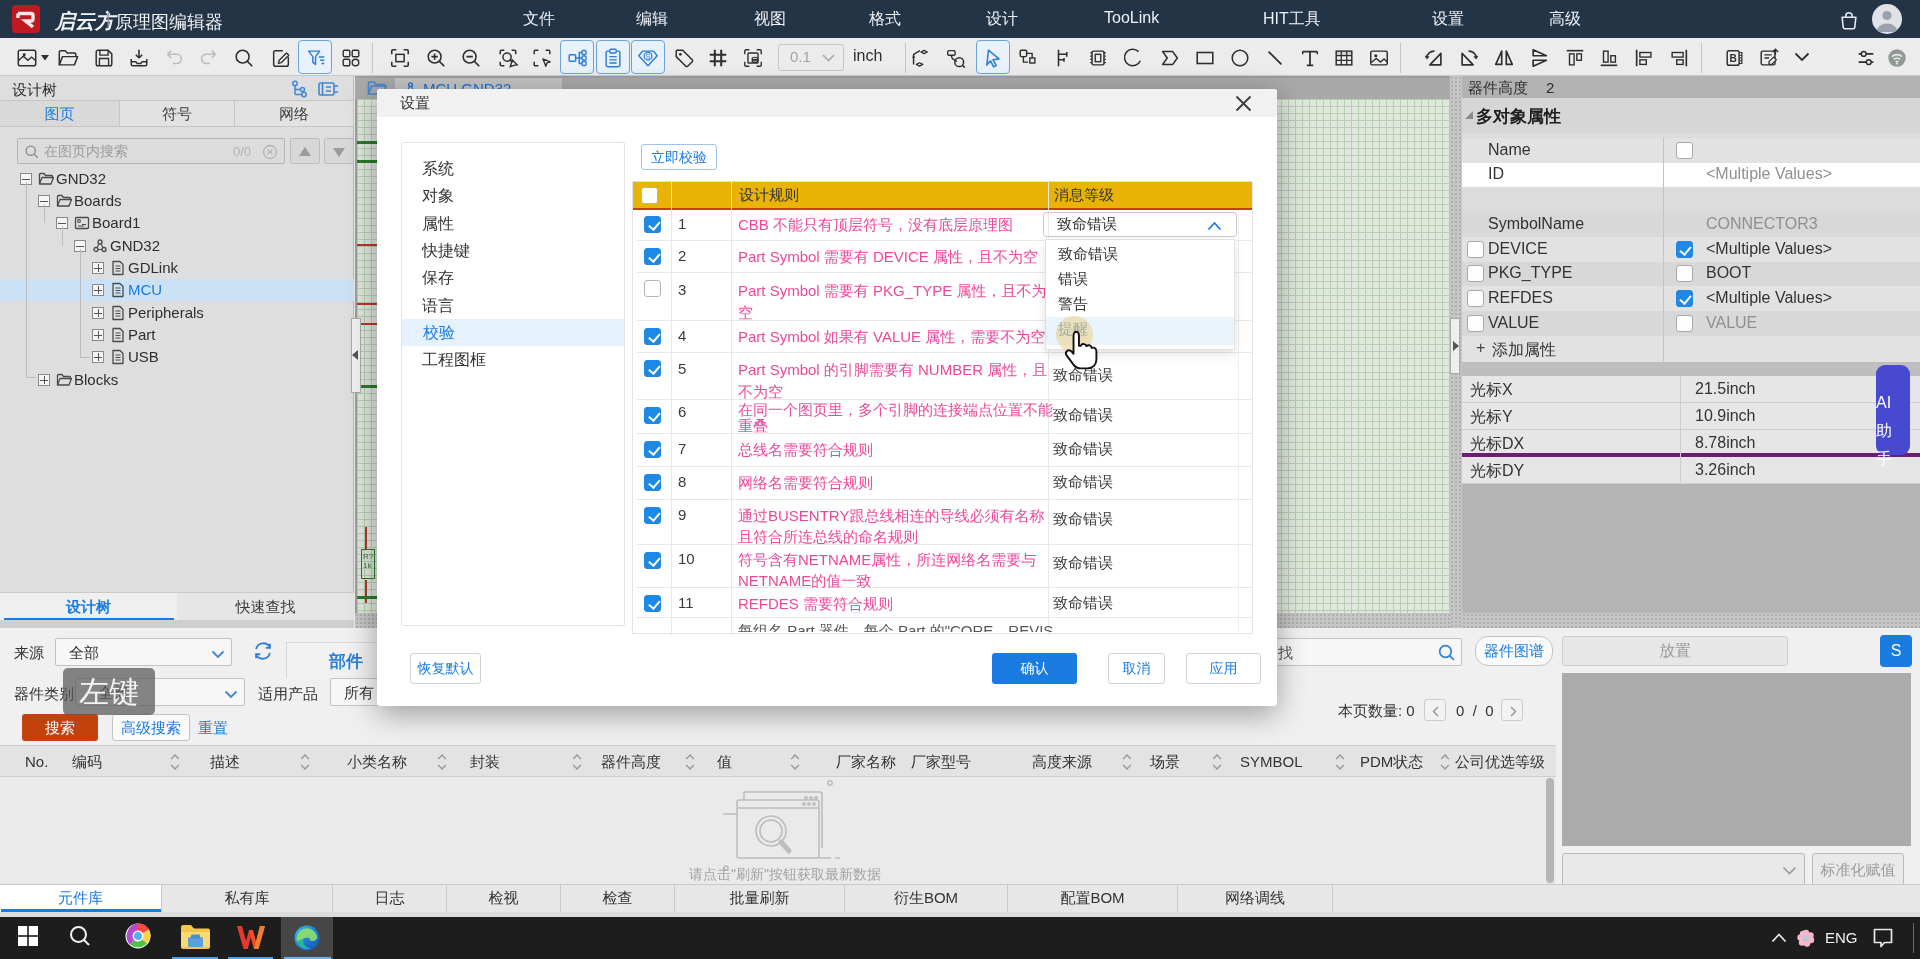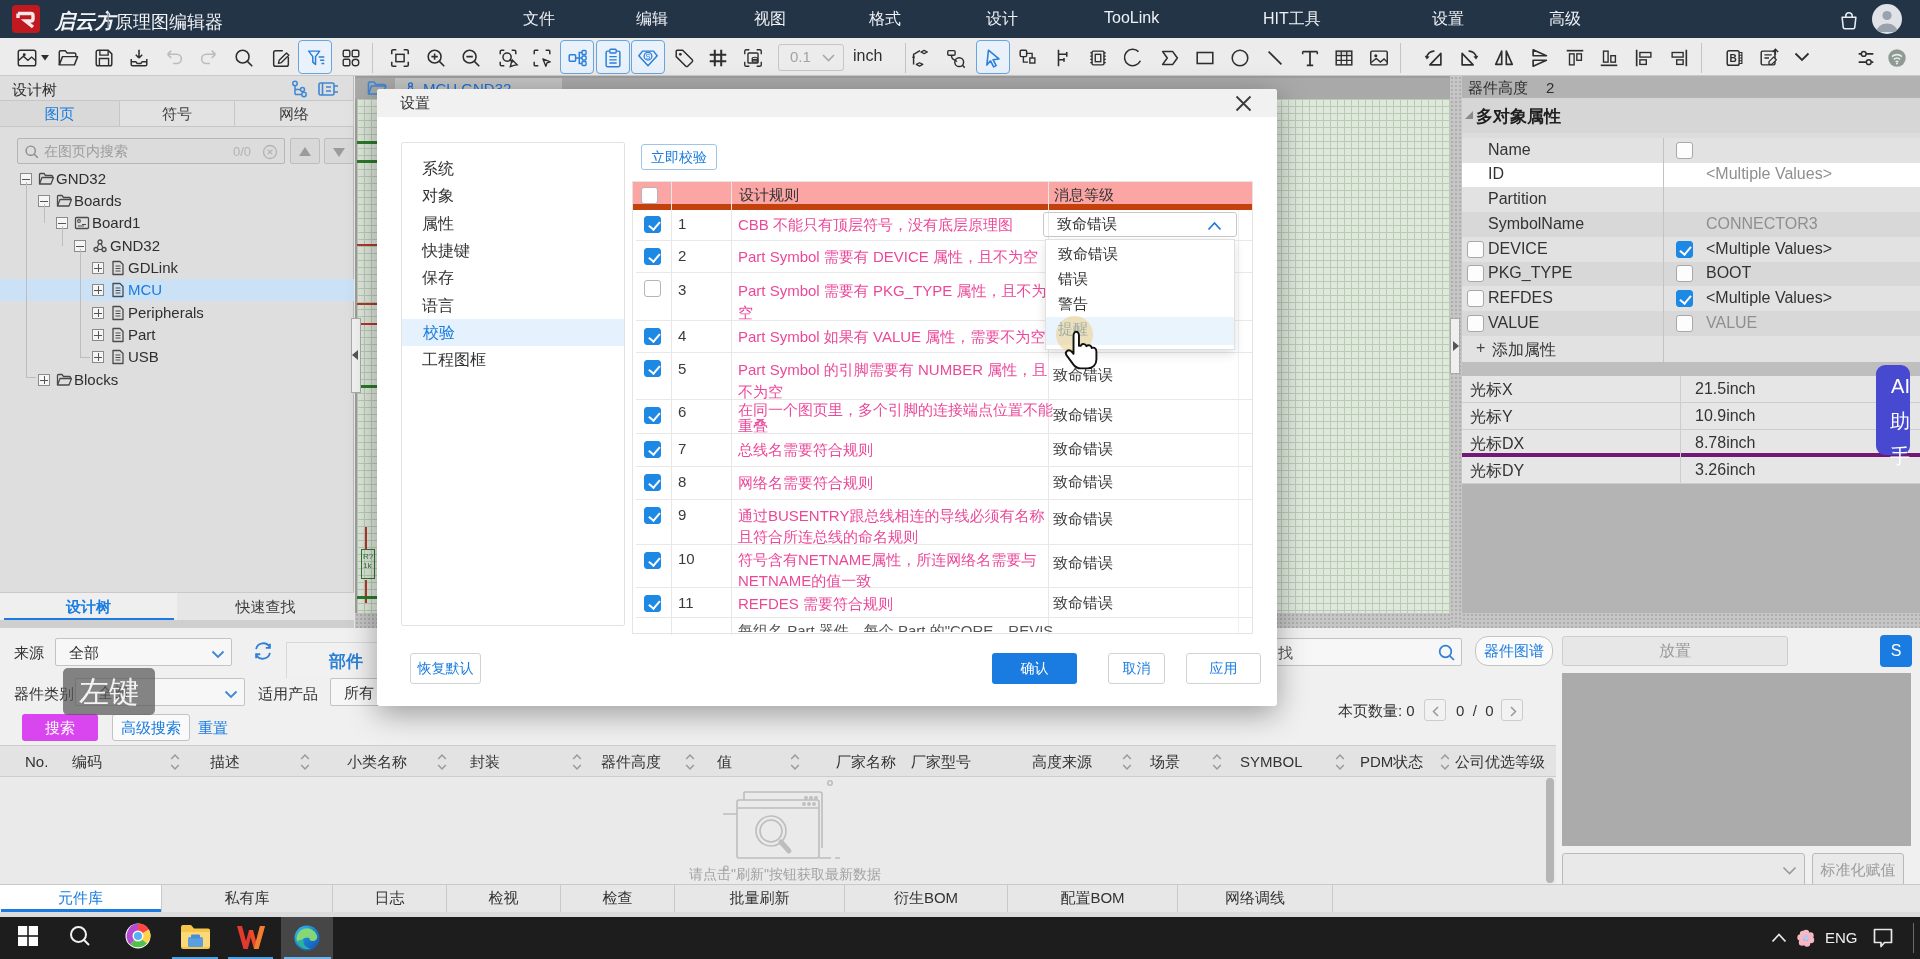--- a/index.html
+++ b/index.html
@@ -546,23 +546,20 @@
   <div class="abs" style="left:14px;top:7px;font-size:17px;font-weight:bold;color:#1e1e1e">多对象属性</div>
  </div>
  <div class="rp-row" style="top:62px;height:25px;background:#e2e2e2">
       <span class="abs" style="left:26px;top:3px">Name</span>
       <span class="cb" style="left:214px;top:4px"></span>
     </div>
  <div class="rp-row" style="top:87px;height:24px;background:#ffffff">
       <span class="abs" style="left:26px;top:2px">ID</span>
       <span class="abs" style="left:244px;top:2px;color:#8f8f8f">&lt;Multiple Values&gt;</span>
     </div>
- <div class="rp-row" style="top:111px;height:25px;background:#e2e2e2">
-      <span class="abs" style="left:26px;top:3px">Partition</span>
-    </div>
  <div class="rp-row" style="top:136px;height:25px;background:#d8d8d8">
       <span class="abs" style="left:26px;top:3px">SymbolName</span>
       <span class="abs" style="left:244px;top:3px;color:#8f8f8f">CONNECTOR3</span>
     </div>
  <div class="rp-row" style="top:161px;height:25px;background:#e2e2e2">
       <span class="cb" style="left:5px;top:4px"></span>
       <span class="abs" style="left:26px;top:3px">DEVICE</span>
       <span class="cb on" style="left:214px;top:4px"></span>
       <span class="abs" style="left:244px;top:3px">&lt;Multiple Values&gt;</span>
     </div>
@@ -602,21 +599,21 @@
       <span class="abs" style="left:8px;top:4px">光标DX</span>
       <span class="abs" style="left:233px;top:4px">8.78inch</span>
     </div>
  <div class="rp-row" style="top:381px;height:27px;background:#e6e6e6;border-bottom:1px solid #cdcdcd">
       <span class="abs" style="left:8px;top:4px">光标DY</span>
       <span class="abs" style="left:233px;top:4px">3.26inch</span>
     </div>
  <div class="abs" style="left:218px;top:300px;width:1px;height:108px;background:#cdcdcd"></div>
  <div class="abs" style="left:0;top:408px;width:458px;height:129px;background:#b4b4b4"></div>
  <div class="abs" style="left:0;top:537px;width:458px;height:15px;background:#c6c6c6;background-image:radial-gradient(#adadad 0.7px,transparent 0.8px);background-size:4px 4px"></div>
- <div class="abs" style="left:414px;top:289px;width:34px;height:90px;background:#4749d0;border-radius:9px;color:#fff;font-size:20px;text-align:right;line-height:1.75;padding-top:4px">AI<br>助<br>手</div>
+ <div class="abs" style="left:414px;top:289px;width:34px;height:90px;background:#4749d0;border-radius:9px;color:#fff;font-size:16px;text-align:left;line-height:1.75;padding-top:24px">AI<br>助<br>手</div>
 </div>
 <div id="bottompanel">
  <div class="abs" style="left:14px;top:16px;font-size:15px;color:#333">来源</div>
  <div class="abs" style="left:55px;top:10px;width:177px;height:28px;border:1px solid #c3c3c3;border-radius:2px;background:#f7f7f7">
       <span class="abs" style="left:13px;top:5px;font-size:15px;color:#333">全部</span>
       <svg class="abs" style="left:155px;top:11px" width="14" height="9" viewBox="0 0 14 9">
         <path d="M1.5 1.5 l5.5 5.5 5.5-5.5" stroke="#3f87d2" stroke-width="1.8" fill="none"></path>
       </svg>
     </div>
  <svg class="abs" style="left:252px;top:12px" width="22" height="22" viewBox="0 0 24 24">
@@ -631,21 +628,21 @@
       <span class="abs" style="left:22px;top:5px;font-size:15px;color:#333">全部</span>
       <svg class="abs" style="left:148px;top:11px" width="14" height="9" viewBox="0 0 14 9">
         <path d="M1.5 1.5 l5.5 5.5 5.5-5.5" stroke="#3f87d2" stroke-width="1.8" fill="none"></path>
       </svg>
     </div>
  <div class="abs" style="left:258px;top:57px;font-size:15px;color:#333">适用产品</div>
  <div class="abs" style="left:330px;top:50px;width:170px;height:28px;border:1px solid #c3c3c3;border-radius:2px;background:#f7f7f7">
       <span class="abs" style="left:13px;top:5px;font-size:15px;color:#333">所有</span>
     </div>
  <div class="abs" style="left:63px;top:40px;width:92px;height:47px;background:rgba(88,88,88,.72);border-radius:5px;color:#f3f3f3;font-size:30px;text-align:center;line-height:47px;z-index:5;font-weight:500">左键</div>
- <div class="abs" style="left:22px;top:86px;width:76px;height:27px;background:#d946ef;border-radius:3px;color:#fff;font-size:15px;text-align:center;line-height:27px">搜索</div>
+ <div class="abs" style="left:22px;top:86px;width:76px;height:27px;background:#c2410c;border-radius:3px;color:#fff;font-size:15px;text-align:center;line-height:27px">搜索</div>
  <div class="abs" style="left:112px;top:86px;width:78px;height:27px;background:#fafafa;border:1px solid #c3c3c3;border-radius:3px;color:#1a7ce0;font-size:15px;text-align:center;line-height:25px">高级搜索</div>
  <div class="abs" style="left:198px;top:91px;font-size:15px;color:#1a7ce0">重置</div>
  <div class="abs" style="left:1180px;top:10px;width:282px;height:28px;border:1px solid #c3c3c3;border-radius:2px;background:#f7f7f7">
       <span class="abs" style="left:82px;top:5px;font-size:15px;color:#555">查找</span>
       <svg class="abs" style="left:256px;top:4px" width="20" height="20" viewBox="0 0 20 20">
         <circle cx="8.5" cy="8.5" r="5.8" stroke="#2f7fd6" stroke-width="1.7" fill="none"></circle>
         <path d="M12.8 12.8 l4.2 4.2" stroke="#2f7fd6" stroke-width="1.7"></path>
       </svg>
     </div>
  <div class="abs" style="left:1475px;top:8px;width:78px;height:30px;background:#fafafa;border:1px solid #c3c3c3;border-radius:13px;color:#1a7ce0;font-size:15px;text-align:center;line-height:28px">器件图谱</div>
@@ -837,21 +834,21 @@
  <div class="mnav" style="top:93px">对象</div>
  <div class="mnav" style="top:121px">属性</div>
  <div class="mnav" style="top:148px">快捷键</div>
  <div class="mnav" style="top:175px">保存</div>
  <div class="mnav" style="top:203px">语言</div>
  <div class="mnav" style="top:230px;background:#e5f2fd;color:#1a7ce0;width:222px;left:25px">校验</div>
  <div class="mnav" style="top:257px">工程图框</div>
  <div class="btn" style="left:264px;top:55px;width:76px;height:26px;line-height:24px;border-color:#9ec4ec">立即校验</div>
 
  <div class="abs" style="left:255px;top:92px;width:621px;height:453px;border:1px solid #e4e4e4">
-  <div class="abs" style="left:0;top:0;width:619px;height:28px;background:#fca5a5;border-bottom:6px solid #c2410c">
+  <div class="abs" style="left:0;top:0;width:619px;height:28px;background:#eab308;border-bottom:2px solid #c2410c">
    <span class="mcb" style="left:8px;top:5px"></span>
    <span class="abs" style="left:106px;top:4px;font-size:15px;color:#333">设计规则</span>
    <span class="abs" style="left:421px;top:4px;font-size:15px;color:#333">消息等级</span>
   </div>
   <div class="abs" style="left:38px;top:0;width:1px;height:453px;background:#e8e8e8"></div>
   <div class="abs" style="left:98px;top:0;width:1px;height:453px;background:#e8e8e8"></div>
   <div class="abs" style="left:415px;top:0;width:1px;height:453px;background:#e8e8e8"></div>
   <div class="abs" style="left:605px;top:28px;width:1px;height:425px;background:#f0f0f0"></div>
  </div>
  <div class="mrow" style="top:120px;height:32px">

